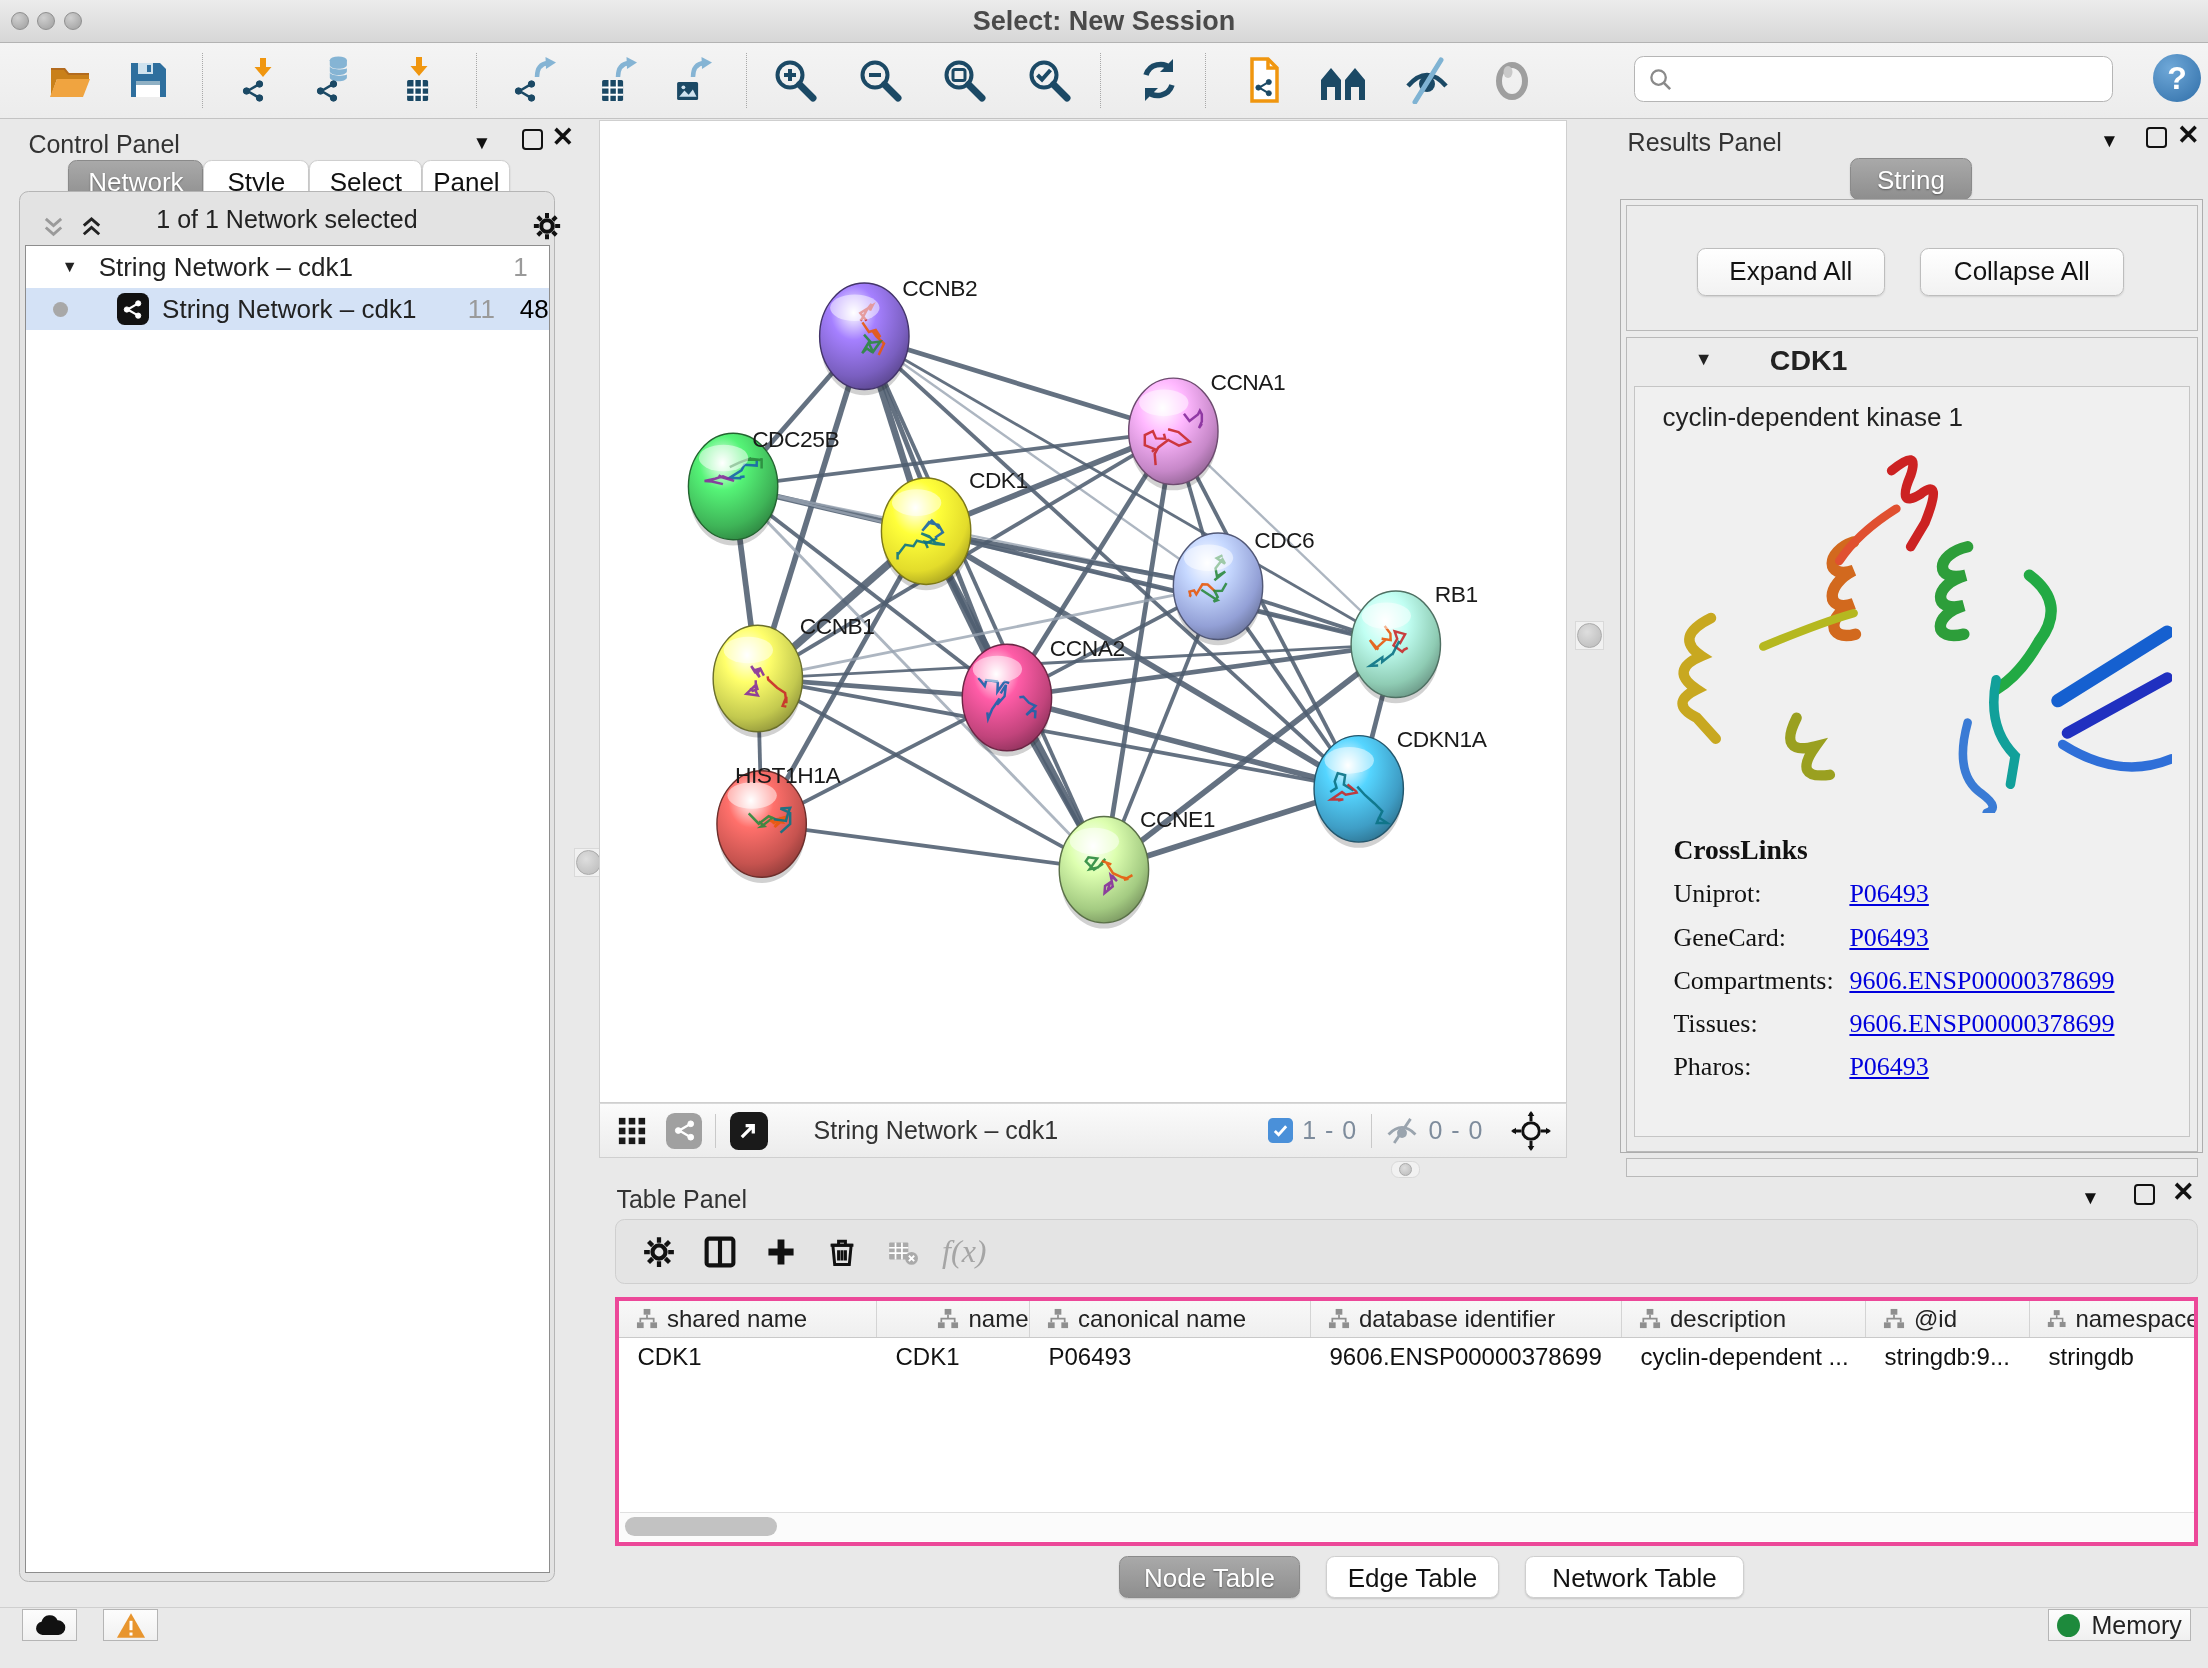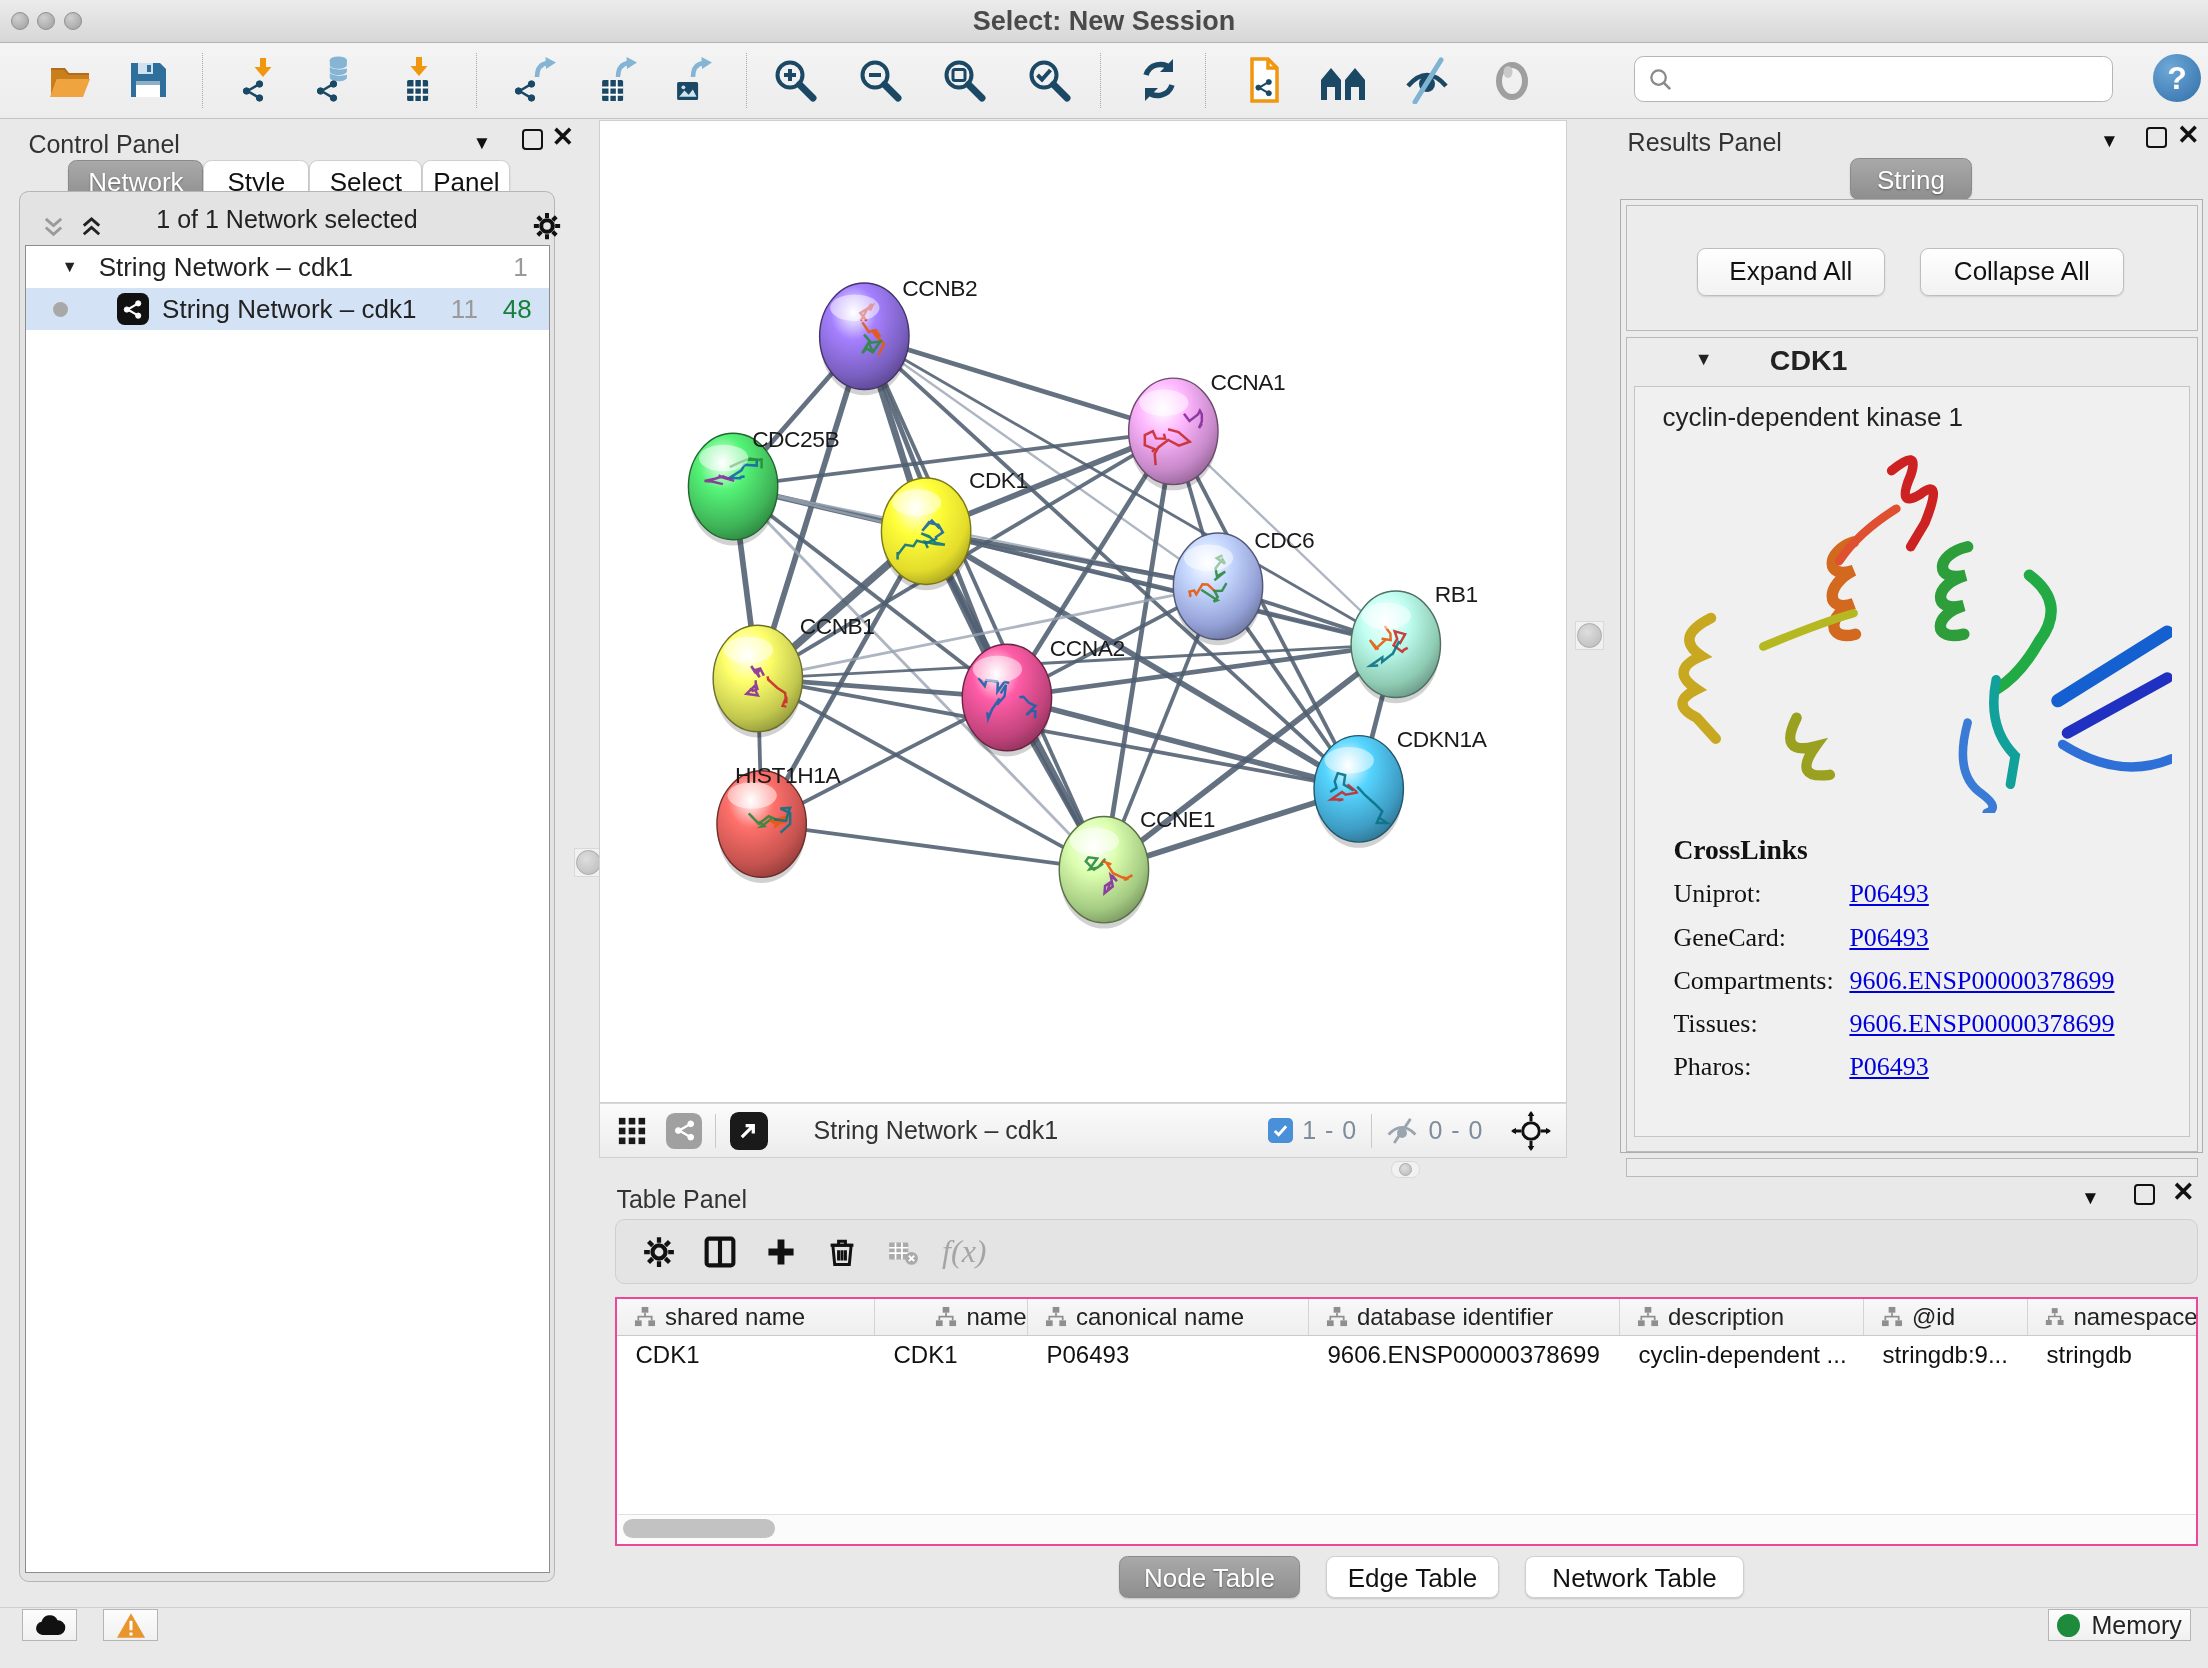--- a/index.html
+++ b/index.html
@@ -83,21 +83,21 @@
   .cl-row{display:flex;font-size:26px;margin-top:13.3px;}
   .cl-label{width:176px;color:#111;}
   .cl-link{color:#0000dd;text-decoration:underline;cursor:pointer;}
 
   
   .table-panel{left:605px;top:1179px;width:1600px;height:424px;}
   .tp-toolbar{position:absolute;left:9.5px;top:40px;width:1583px;height:65px;background:#e4e4e4;
     border:1px solid #cfcfcf;border-radius:9.5px;box-sizing:border-box;display:flex;align-items:center;}
   .tp-tool{width:61px;height:53px;display:flex;align-items:center;justify-content:center;cursor:pointer;}
   .tbl{position:absolute;left:9.5px;top:118px;width:1583px;height:249px;background:#fff;
-    border:2px solid #ec4899;box-sizing:border-box;overflow:hidden;}
+    border:4px solid #ec4899;box-sizing:border-box;overflow:hidden;}
   .tbl-head{display:flex;height:36px;background:linear-gradient(#f8f8f8,#efefef);
     border-bottom:1px solid #c9c9c9;}
   .th{display:flex;align-items:center;font-size:24px;color:#222;box-sizing:border-box;
     border-right:1px solid #d4d4d4;padding-left:17px;gap:9.5px;flex:0 0 auto;overflow:hidden;white-space:nowrap;}
   .tbl-row{display:flex;height:38px;}
   .td{font-size:24px;color:#111;box-sizing:border-box;padding-left:19px;display:flex;align-items:center;
     flex:0 0 auto;overflow:hidden;white-space:nowrap;}
   .hscroll{position:absolute;left:1px;bottom:1px;width:1579px;height:28.5px;background:#fbfbfb;border-top:1px solid #e0e0e0;}
   .hthumb{position:absolute;left:5.7px;top:4.8px;width:152px;height:19px;border-radius:9.5px;background:#c2c2c2;}
   .tp-tabs{position:absolute;left:514px;top:377px;display:flex;gap:26px;}
@@ -353,21 +353,21 @@
                 <g fill="#fff" stroke="#fff">
                   <path d="M6.5 12L18 5.2M6.5 12L18 18.8" stroke-width="2.4" fill="none"></path>
                   <circle cx="5.5" cy="12" r="3"></circle>
                   <circle cx="18.5" cy="5" r="3"></circle>
                   <circle cx="18.5" cy="19" r="3"></circle>
                 </g>
               </svg>
           </span>
           <span style="margin-left:13.3px">String Network – cdk1</span>
           <span style="margin-left:auto;color:#9a9a9a">11</span>
-          <span style="margin-left:25px;margin-right:17px;color:#15803d">48</span>
+          <span style="margin-left:25px;color:#000000">48</span>
         </div>
       </div>
     </div>
   </div>
 
   <div class="abs split-pad" style="left:574px;top:848px;width:27px;height:27px">
     <div class="split-dot"></div>
   </div>
 
   <div class="abs network-view">

